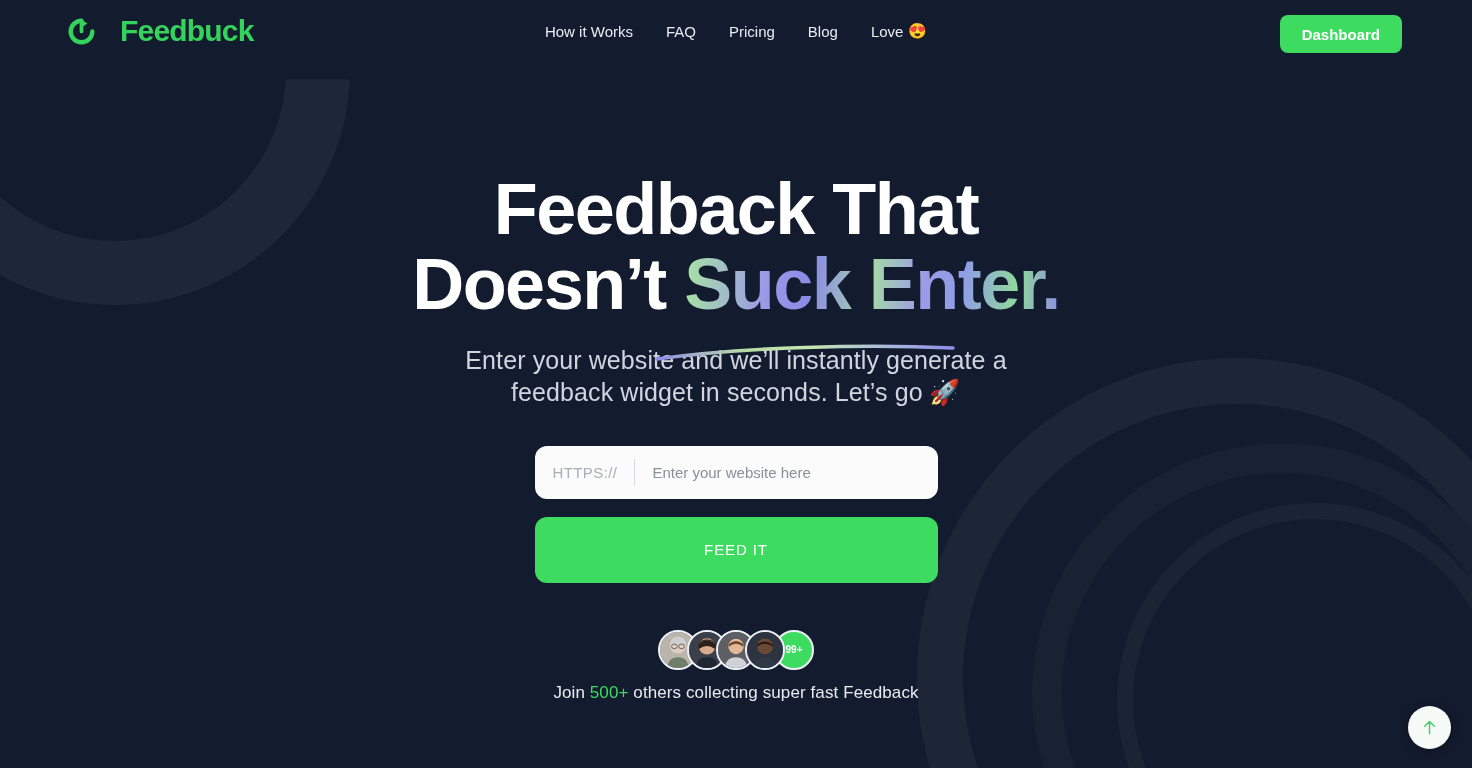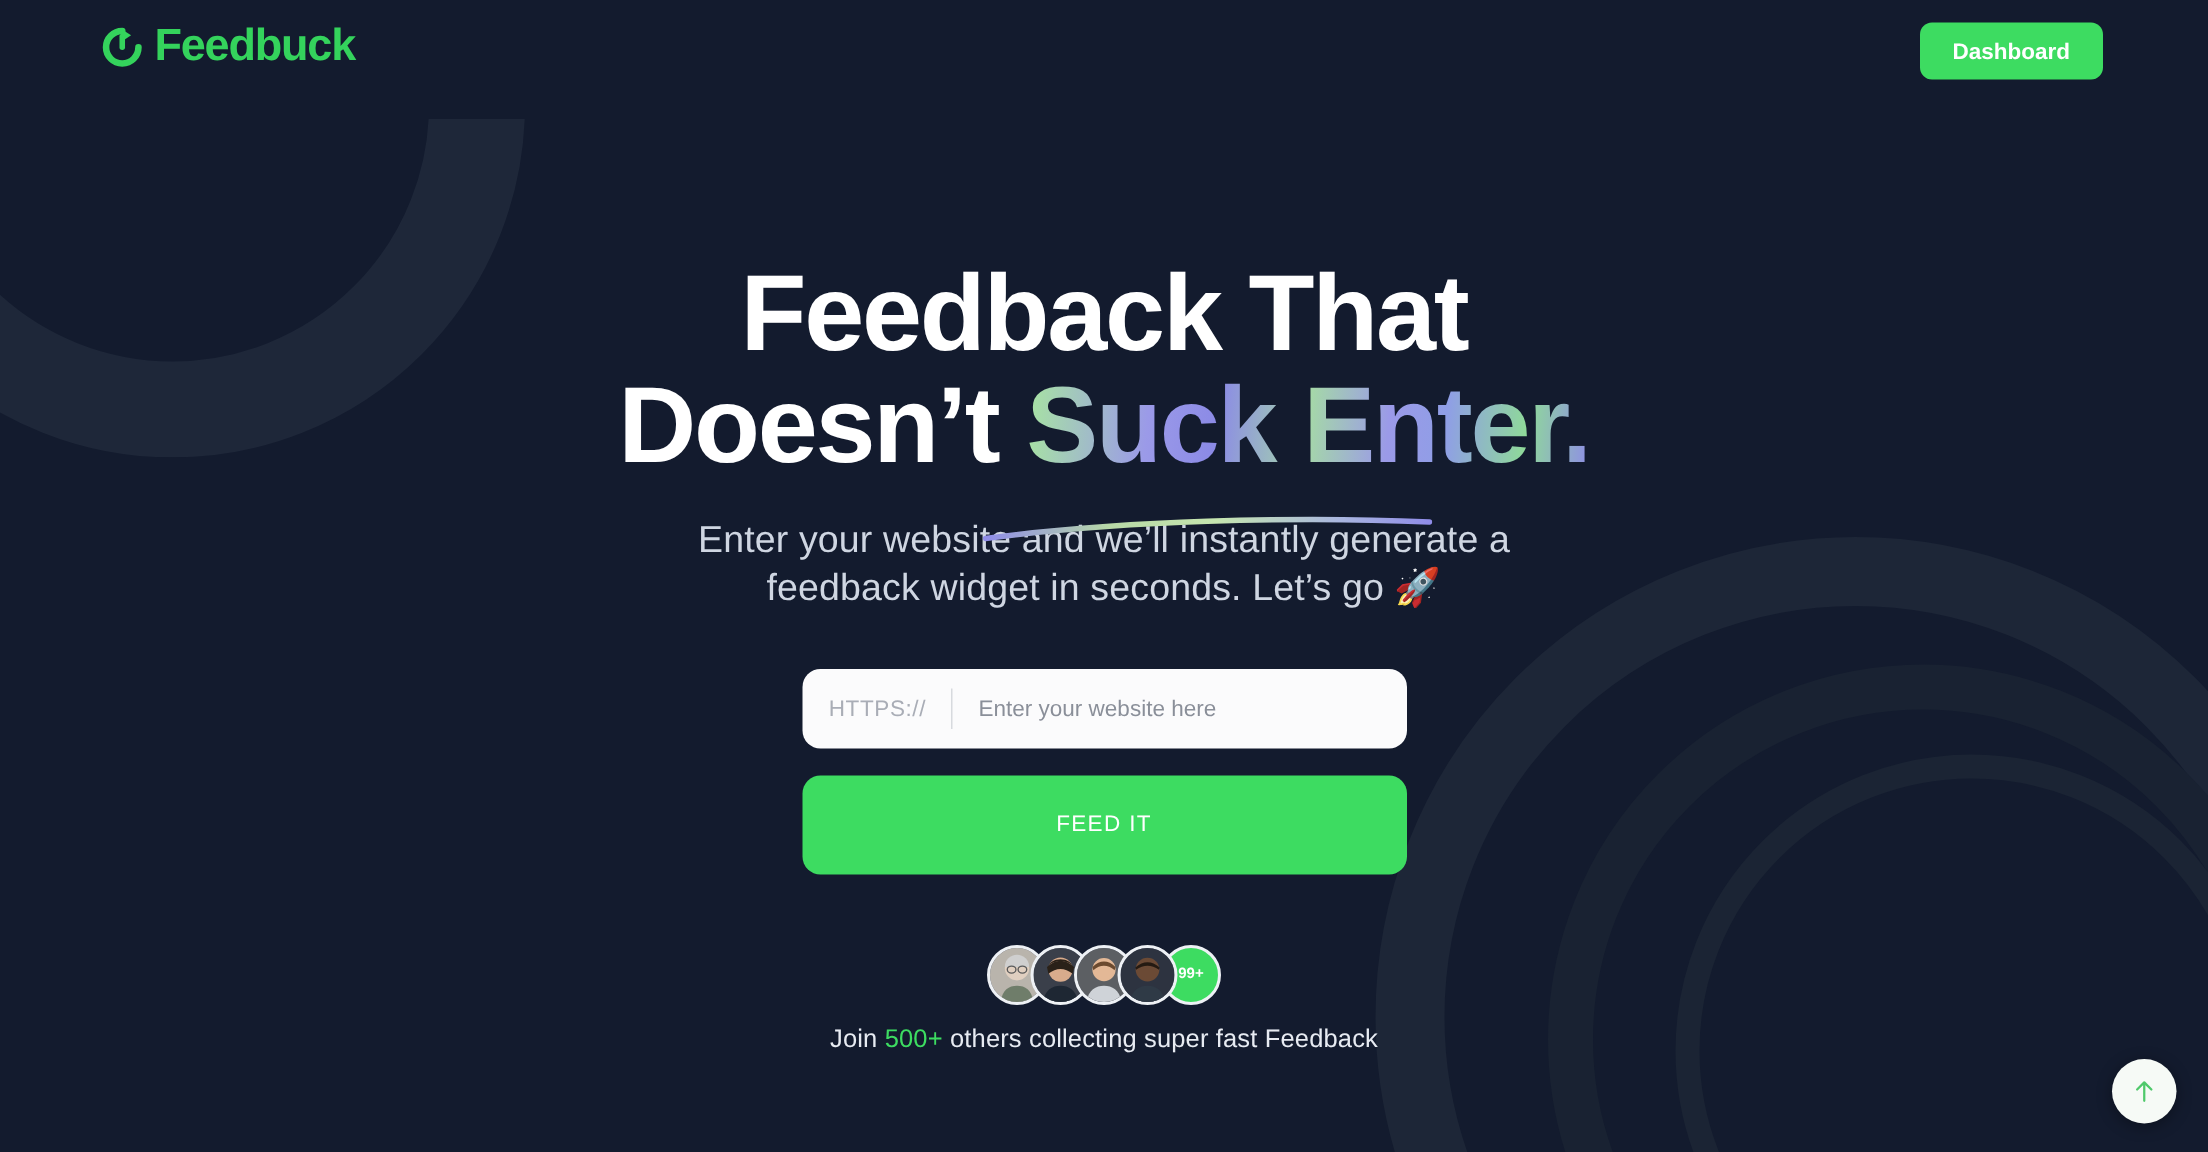--- a/index.html
+++ b/index.html
@@ -33,21 +33,21 @@
     position:absolute; right:-40px; bottom:-130px;
     width:395px; height:395px; border-radius:50%;
     border:16px solid #1b2434;
   }
 
   
   .header {
     position:absolute; left:0; top:0; width:100%; height:70px;
     display:flex; align-items:center; z-index:20;
   }
-  .brand { position:absolute; left:68px; top:16px; display:flex; align-items:center; gap:8px; }
+  .brand { position:absolute; left:68px; top:16px; display:flex; align-items:center; gap:25px; }
   .brand-mark { width:27px; height:27px; display:block; }
   .brand-name {
     color:#34d35c; font-size:30px; font-weight:bold; letter-spacing:-0.8px;
     line-height:1;
   }
   .nav {
     position:absolute; left:50%; transform:translateX(-50%); top:22px;
     display:flex; align-items:center; gap:33px;
   }
   .nav a {
@@ -159,20 +159,38 @@
   <header class="header">
     <div class="brand">
       <svg class="brand-mark" viewBox="0 0 32 32">
         <path d="M16 3.2a12.8 12.8 0 1 0 12.8 12.8" fill="none" stroke="#34d35c" stroke-width="5.2" stroke-linecap="round"></path>
         <path d="M16 16 L16 7.6" fill="none" stroke="#34d35c" stroke-width="4.4" stroke-linecap="round"></path>
         <path d="M16.2 2.2 L23 6.6 L16.2 11" fill="#34d35c"></path>
       </svg>
       <span class="brand-name">Feedbuck</span>
     </div>
 
+    <nav class="nav">
+      <a href="#">
+          <span>How it Works</span>
+        </a>
+      <a href="#">
+          <span>FAQ</span>
+        </a>
+      <a href="#">
+          <span>Pricing</span>
+        </a>
+      <a href="#">
+          <span>Blog</span>
+        </a>
+      <a href="#">
+        <span>Love</span>
+        <span class="emoji">😍</span>
+      </a>
+    </nav>
 
     <button class="dashboard-btn">Dashboard</button>
   </header>
 
   <main class="hero">
     <h1 class="headline">
       <span>Feedback That</span>
       <span class="line2">
         <span>Doesn’t</span>
         <span class="grad-text">Suck Enter.</span>

